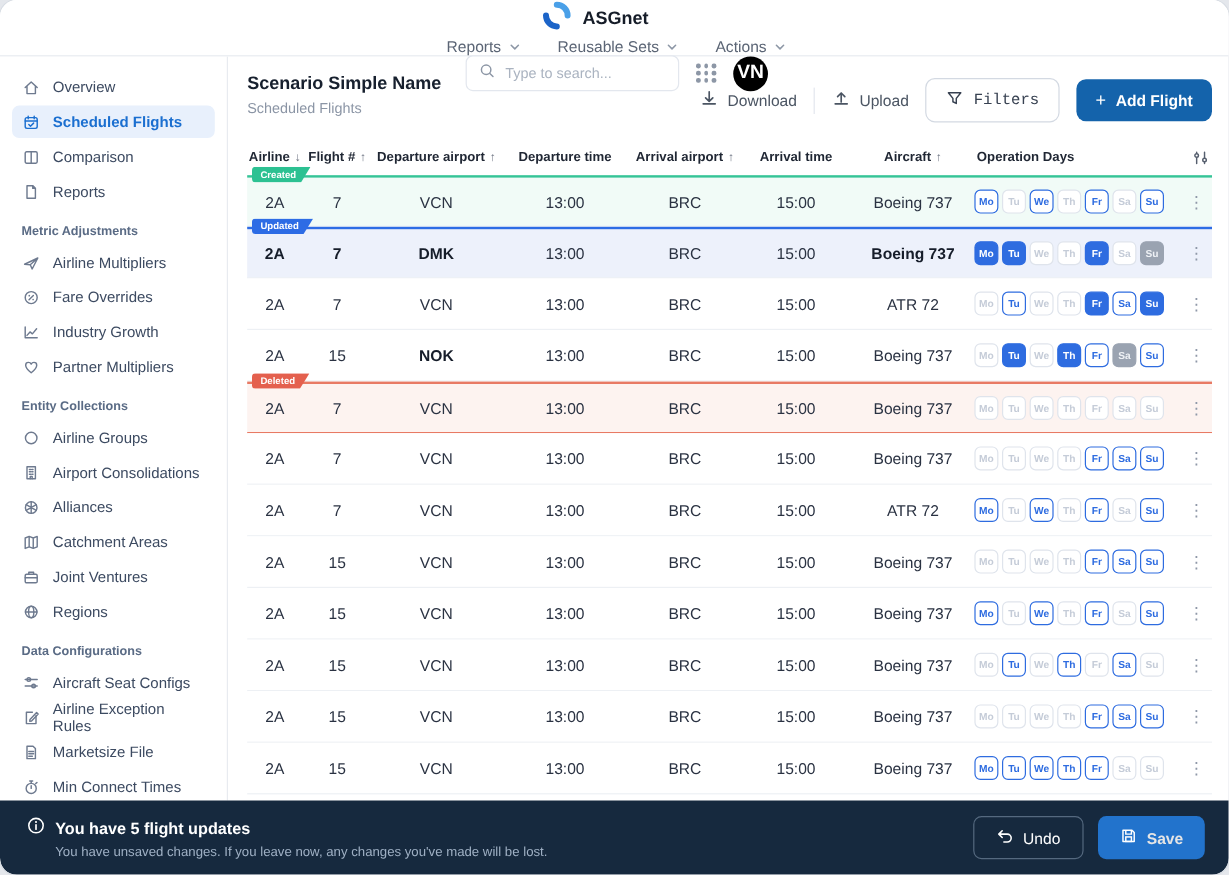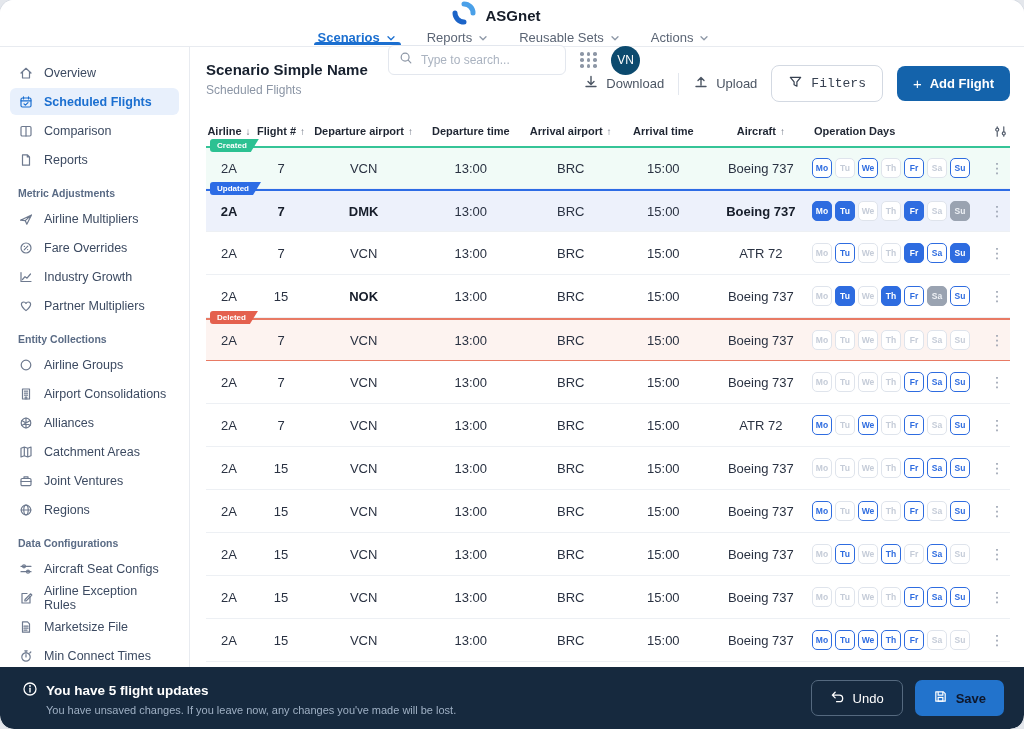--- a/index.html
+++ b/index.html
@@ -14,21 +14,21 @@
   .nav-item { display:flex; align-items:center; gap:5px; height:100%; font-size:13px; color:#5b6575; cursor:pointer; position:relative; }
   .nav-item .chev { display:flex; }
   .nav-item.active { color:#1b6fd0; font-weight:bold; }
   .nav-item.active::after { content:""; position:absolute; left:-4px; right:-4px; bottom:0; height:3px; background:#1b6fd0; border-radius:3px 3px 0 0; }
   .nav-right { display:flex; align-items:center; gap:14px; }
   .searchbox { display:flex; align-items:center; gap:8px; width:178px; height:30px; border:1px solid #e3e7ee; border-radius:6px; padding:0 10px; background:#fff;justify-content:flex-end; }
   .searchbox input { border:none; outline:none; font-size:12px; color:#3d4654; width:100%; font-family:"Liberation Sans", sans-serif; }
   .searchbox input::placeholder { color:#aab3c0; }
   .apps-grid { display:grid; grid-template-columns:repeat(3,4px); grid-gap:2.5px; cursor:pointer; }
   .apps-grid i { width:3.5px; height:3.5px; border-radius:50%; background:#8d97a6; }
-  .avatar { width:29px; height:29px; border-radius:50%; background:#0c4a6e; color:#fff; font-size:12px; font-weight:normal; display:flex; align-items:center; justify-content:center; cursor:pointer; }
+  .avatar { width:29px; height:29px; border-radius:50%; background:#000000; color:#fff; font-size:16px; font-weight:bold; display:flex; align-items:center; justify-content:center; cursor:pointer; }
 
   
   .body-row { display:flex; height:620px; }
 
   
   .sidebar { width:190px; border-right:1px solid #e8ebf0; padding:12px 10px 0 10px; overflow:hidden; background:#fff; }
   .side-item { display:flex; align-items:center; gap:10px; height:27px; padding:0 8px; border-radius:6px; font-size:12.5px; color:#3c4a61; cursor:pointer; margin-bottom:2px; }
   .side-item svg { flex:0 0 auto; }
   .side-item.active { background:#e8f0fc; color:#1b6fd0; font-weight:bold; }
   .side-item.active svg * { stroke:#1b6fd0; }
@@ -72,46 +72,38 @@
   .col-settings { display:flex; justify-content:flex-end; padding-right:2px; cursor:pointer; }
 
   
   .footer { position:absolute; left:0; right:0; bottom:0; height:62px; background:#16293e; border-radius:0 0 14px 14px; display:flex; align-items:center; justify-content:space-between; padding:0 20px 0 22px; z-index:10; }
   .footer-info { display:flex; flex-direction:column; gap:3px; }
   .footer-title-row { display:flex; align-items:center; gap:8px; }
   .footer-title { font-size:13.5px; font-weight:bold; color:#fff; }
   .footer-sub { font-size:11px; color:#9fb0c4; padding-left:24px; }
   .footer-actions { display:flex; align-items:center; gap:12px; }
   .btn-undo { display:flex; align-items:center; gap:8px; background:transparent; color:#fff; font-size:13px; border:1px solid #55697f; border-radius:7px; padding:8px 18px; cursor:pointer; font-family:"Liberation Sans", sans-serif; }
-  .btn-save { display:flex; align-items:center; gap:8px; background:#2273cc; color:#0f172a; font-size:13px; font-weight:bold; border:none; border-radius:7px; padding:9px 18px; cursor:pointer; font-family:"Liberation Sans", sans-serif; }
+  .btn-save { display:flex; align-items:center; gap:8px; background:#2273cc; color:#e5e5e5; font-size:13px; font-weight:bold; border:none; border-radius:7px; padding:9px 18px; cursor:pointer; font-family:"Liberation Sans", sans-serif; }
 </style>
 </head>
 <body>
 
 <div class="app">
 
   <div class="navbar">
     <div class="brand">
       <span>
         <svg width="26" height="26" viewBox="0 0 26 26">
           <path d="M13 4 A9 9 0 0 1 22 13" fill="none" stroke="#4aa0e8" stroke-width="5" stroke-linecap="round"></path>
           <path d="M13 22 A9 9 0 0 1 4 13" fill="none" stroke="#1c64c8" stroke-width="5" stroke-linecap="round"></path>
         </svg>
       </span>
       <span class="brand-name">ASGnet</span>
     </div>
     <div class="nav-items">
-        <div class="nav-item active">
-          <span>Scenarios</span>
-          <span class="chev">
-            <svg width="12" height="12" viewBox="0 0 14 14">
-              <path d="M3.5 5.5 L7 9 L10.5 5.5" fill="none" stroke="#1b6fd0" stroke-width="1.5" stroke-linecap="round" stroke-linejoin="round"></path>
-            </svg>
-          </span>
-        </div>
         <div class="nav-item">
           <span>Reports</span>
           <span class="chev">
             <svg width="12" height="12" viewBox="0 0 14 14">
               <path d="M3.5 5.5 L7 9 L10.5 5.5" fill="none" stroke="#8d97a6" stroke-width="1.5" stroke-linecap="round" stroke-linejoin="round"></path>
             </svg>
           </span>
         </div>
         <div class="nav-item">
           <span>Reusable Sets</span>

